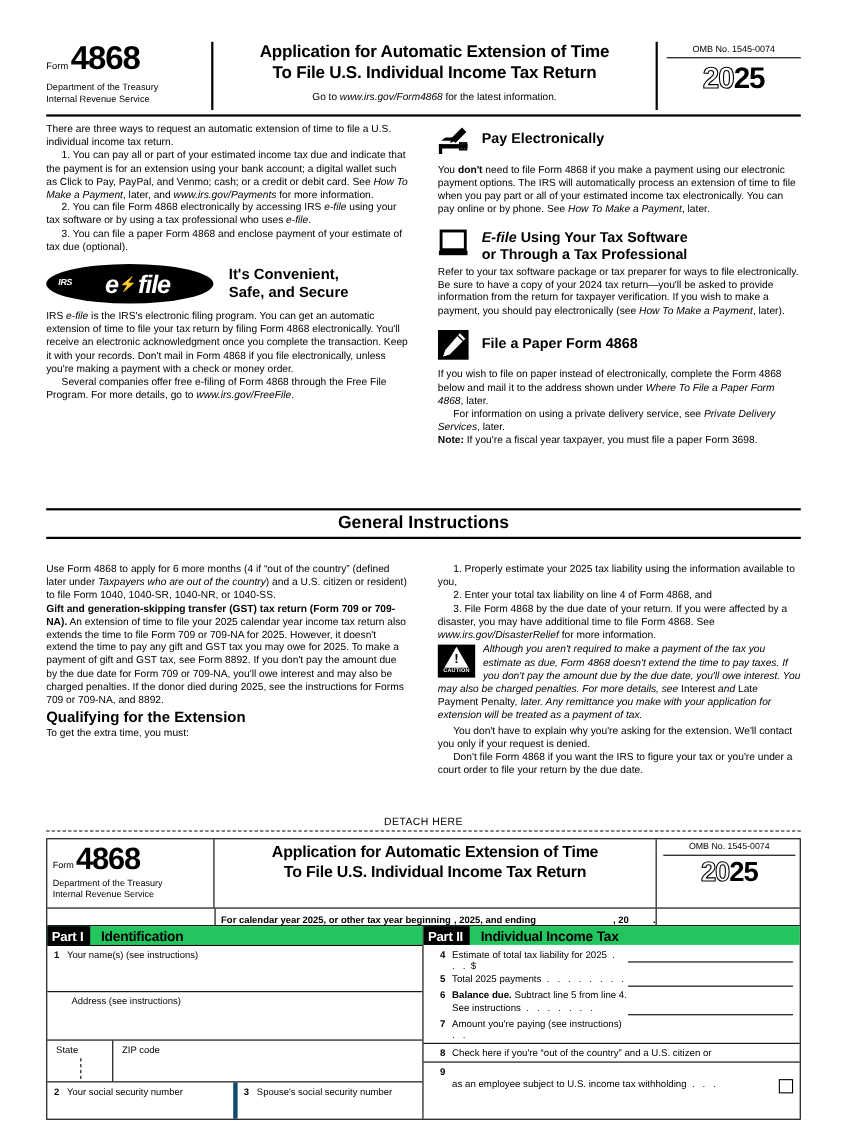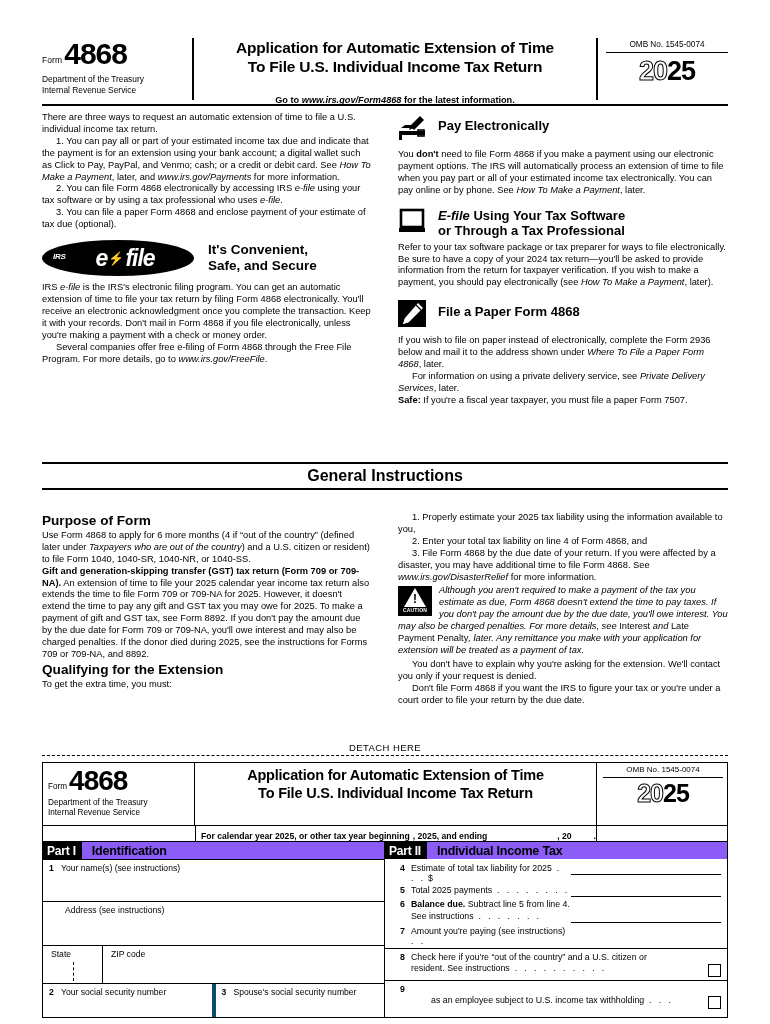--- a/index.html
+++ b/index.html
@@ -34,21 +34,21 @@
   .mh-number { font-size: 30px; font-weight: bold; letter-spacing: -1px; line-height: 28px; margin-left: 2px; }
   .mh-dept { font-size: 8.4px; line-height: 10.5px; margin-top: 6px; }
 
   .mh-center {
     flex: 1; text-align: center; padding: 0 6px; box-sizing: border-box;
     border-right: 2px solid #000;
   }
   .mh-title1, .mh-title2 {
     font-size: 15.5px; font-weight: bold; line-height: 19px; letter-spacing: -.2px;
   }
-  .mh-goto { font-size: 9.2px; font-weight: bold; margin-top: 19px; }
+  .mh-goto { font-size: 9.2px; font-weight: normal; margin-top: 7px; }
 
   .mh-right { width: 130px; box-sizing: border-box; padding-left: 8px; }
   .mh-omb { font-size: 8.2px; text-align: center; padding-top: 2px; }
   .mh-ombrule { border-bottom: 1px solid #000; margin: 3px 0 0 0; }
   .mh-year { text-align: center; margin-top: 3px; height: 30px; position: relative; }
   .yr-hollow {
     font-size: 27px; font-weight: bold; letter-spacing: -1px;
     color: #fff; -webkit-text-stroke: 1px #000; line-height: 30px;
   }
   .yr-solid { font-size: 27px; font-weight: bold; letter-spacing: -1px; line-height: 30px; }
@@ -151,21 +151,21 @@
     display: flex; align-items: center; height: 16px; border-top: 1.4px solid #000;
     font-size: 8.6px; font-weight: bold; box-sizing: border-box;
   }
   .f-calyr .spacer-l { width: 152px; flex: none; border-right: 1.4px solid #000; height: 100%; }
   .f-calyr .cy-body { flex: 1; display: flex; align-items: flex-end; padding-left: 5px; box-sizing: border-box; height: 100%; border-right: 1.4px solid #000;}
   .f-calyr .cy-right { width: 130px; flex: none; }
 
   .parts { display: flex; border-top: 1.6px solid #000; }
   .part-col { width: 50%; box-sizing: border-box; }
   .part-col.left { border-right: 1.6px solid #000; }
-  .part-bar { display: flex; align-items: stretch; background: #8b5cf6; height: 17px; }
+  .part-bar { display: flex; align-items: stretch; background: #22c55e; height: 17px; }
   .part-tag {
     background: #000; color: #fff; font-size: 12px; font-weight: bold;
     padding: 0 6px 0 4px; display: flex; align-items: center; letter-spacing: -.2px;
   }
   .part-name { font-size: 12.5px; font-weight: bold; display: flex; align-items: center; padding-left: 10px; letter-spacing: -.2px; }
 
   .fline { border-top: 1px solid #000; box-sizing: border-box; position: relative; }
   .fline:first-child { border-top: none; }
   .flbl { font-size: 8.6px; padding: 3px 0 0 6px; }
   .fnum { font-weight: bold; display: inline-block; width: 12px; }
@@ -303,41 +303,40 @@
           <svg width="30" height="28" viewBox="0 0 30 28">
             <rect x="0" y="0" width="28" height="27" fill="#000"></rect>
             <path d="M20 3 L25 8 L11 22 L5 24 L7 18 Z" fill="#fff"></path>
             <path d="M7 18 L11 22 L5 24 Z" fill="#fff"></path>
             <path d="M18 5 L23 10" stroke="#000" stroke-width="1.2"></path>
           </svg>
         </div>
         <div class="hhead">File a Paper Form 4868</div>
       </div>
       <div class="p" style="margin-top:5px;">
-        <span>If you wish to file on paper instead of electronically, complete the Form 2936 below and mail it to the address shown under </span><span class="i">Where To File a Paper Form 4868</span><span>, later.</span>
+        <span>If you wish to file on paper instead of electronically, complete the Form 4868 below and mail it to the address shown under </span><span class="i">Where To File a Paper Form 4868</span><span>, later.</span>
       </div>
       <div class="p p-ind">
         <span>For information on using a private delivery service, see </span><span class="i">Private Delivery Services</span><span>, later.</span>
       </div>
       <div class="p">
-        <span class="b">Safe:</span><span> If you're a fiscal year taxpayer, you must file a paper Form 7507.</span>
+        <span class="b">Note:</span><span> If you're a fiscal year taxpayer, you must file a paper Form 3698.</span>
       </div>
     </div>
   </div>
 
   <div class="gi-wrap">
     <div class="gi-rule-top"></div>
     <div class="gi-title">General Instructions</div>
     <div class="gi-rule-bot"></div>
   </div>
 
   <div class="gi-cols">
 
     <div class="col col-l">
-      <div class="sec-head">Purpose of Form</div>
       <div class="p">
         <span>Use Form 4868 to apply for 6 more months (4 if “out of the country” (defined later under </span><span class="i">Taxpayers who are out of the country</span><span>) and a U.S. citizen or resident) to file Form 1040, 1040-SR, 1040-NR, or 1040-SS.</span>
       </div>
       <div class="p">
         <span class="b">Gift and generation-skipping transfer (GST) tax return (Form 709 or 709-NA).</span><span> An extension of time to file your 2025 calendar year income tax return also extends the time to file Form 709 or 709-NA for 2025. However, it doesn't extend the time to pay any gift and GST tax you may owe for 2025. To make a payment of gift and GST tax, see Form 8892. If you don't pay the amount due by the due date for Form 709 or 709-NA, you'll owe interest and may also be charged penalties. If the donor died during 2025, see the instructions for Forms 709 or 709-NA, and 8892.</span>
       </div>
       <div class="sec-head">Qualifying for the Extension</div>
       <div class="p">To get the extra time, you must:</div>
     </div>
 
@@ -492,34 +491,27 @@
           </span>
           <span class="p2amt none"></span>
         </div>
 
         <div style="border-top:1.4px solid #000;"></div>
 
         <div class="p2row" style="padding-top:3px;">
           <span class="p2num">8</span>
           <span class="p2txt">Check here if you're “out of the country” and a U.S. citizen or</span>
         </div>
-        <div class="p2row" style="padding-top:1px;">
-          <span class="p2num"></span>
-          <span class="p2txt">
-            <span>resident. See instructions</span><span class="leader"> . . . . . . . . . .</span>
-          </span>
-          <span class="chk"></span>
-        </div>
 
         <div style="border-top:1px solid #000;margin-top:3px;"></div>
 
         <div class="p2row" style="padding-top:3px;">
           <span class="p2num">9</span>
         </div>
-        <div class="p2row" style="padding-top:1px;padding-bottom:3px;gap:20px;">
+        <div class="p2row" style="padding-top:1px;padding-bottom:3px;">
           <span class="p2num"></span>
           <span class="p2txt">
             <span>as an employee subject to U.S. income tax withholding</span><span class="leader"> . . .</span>
           </span>
           <span class="chk"></span>
         </div>
       </div>
     </div>
   </div>
 

